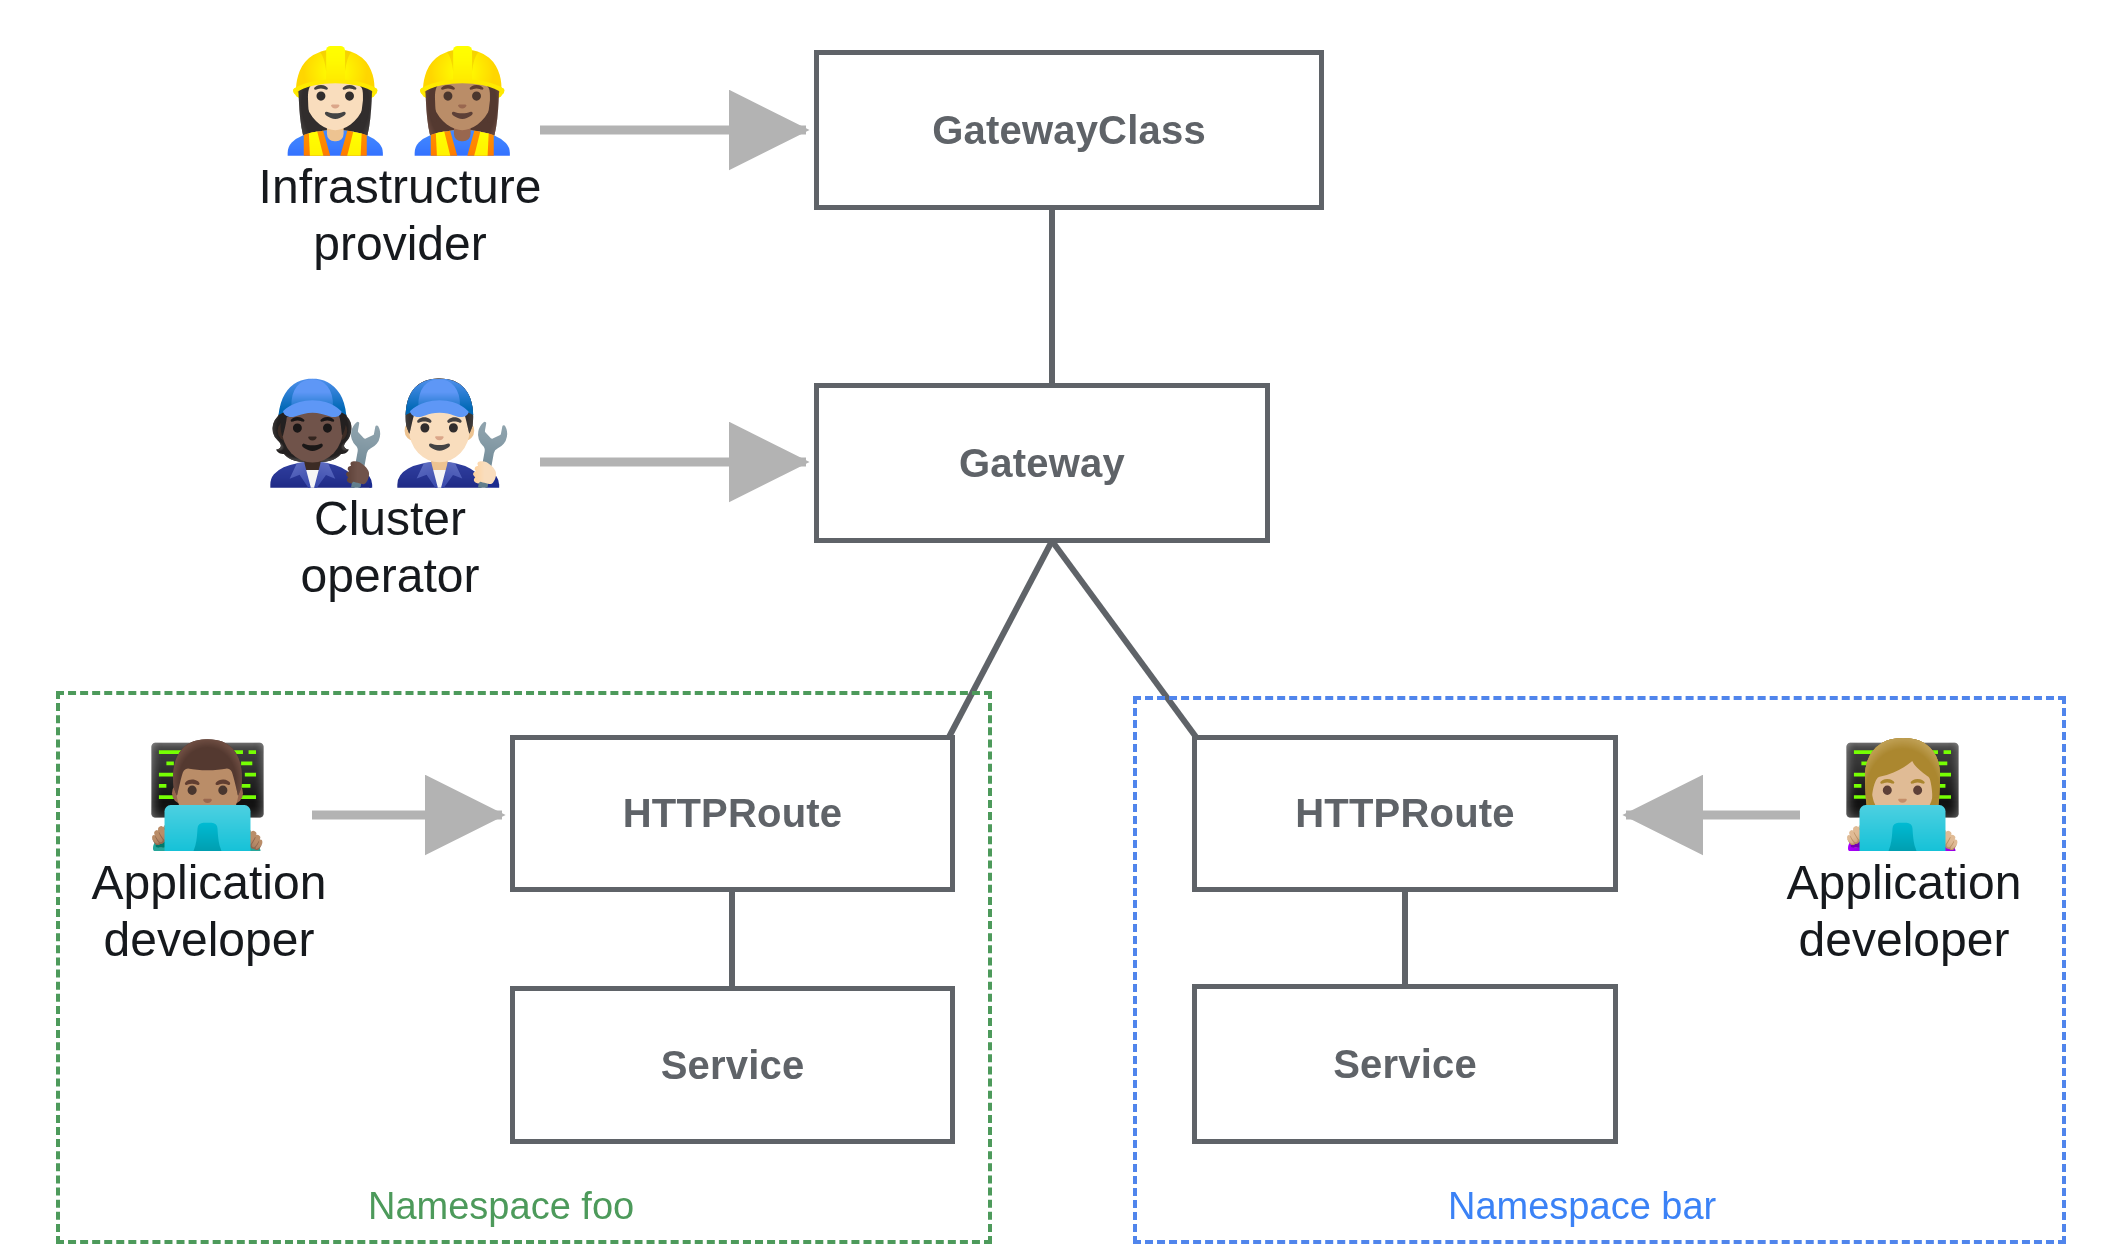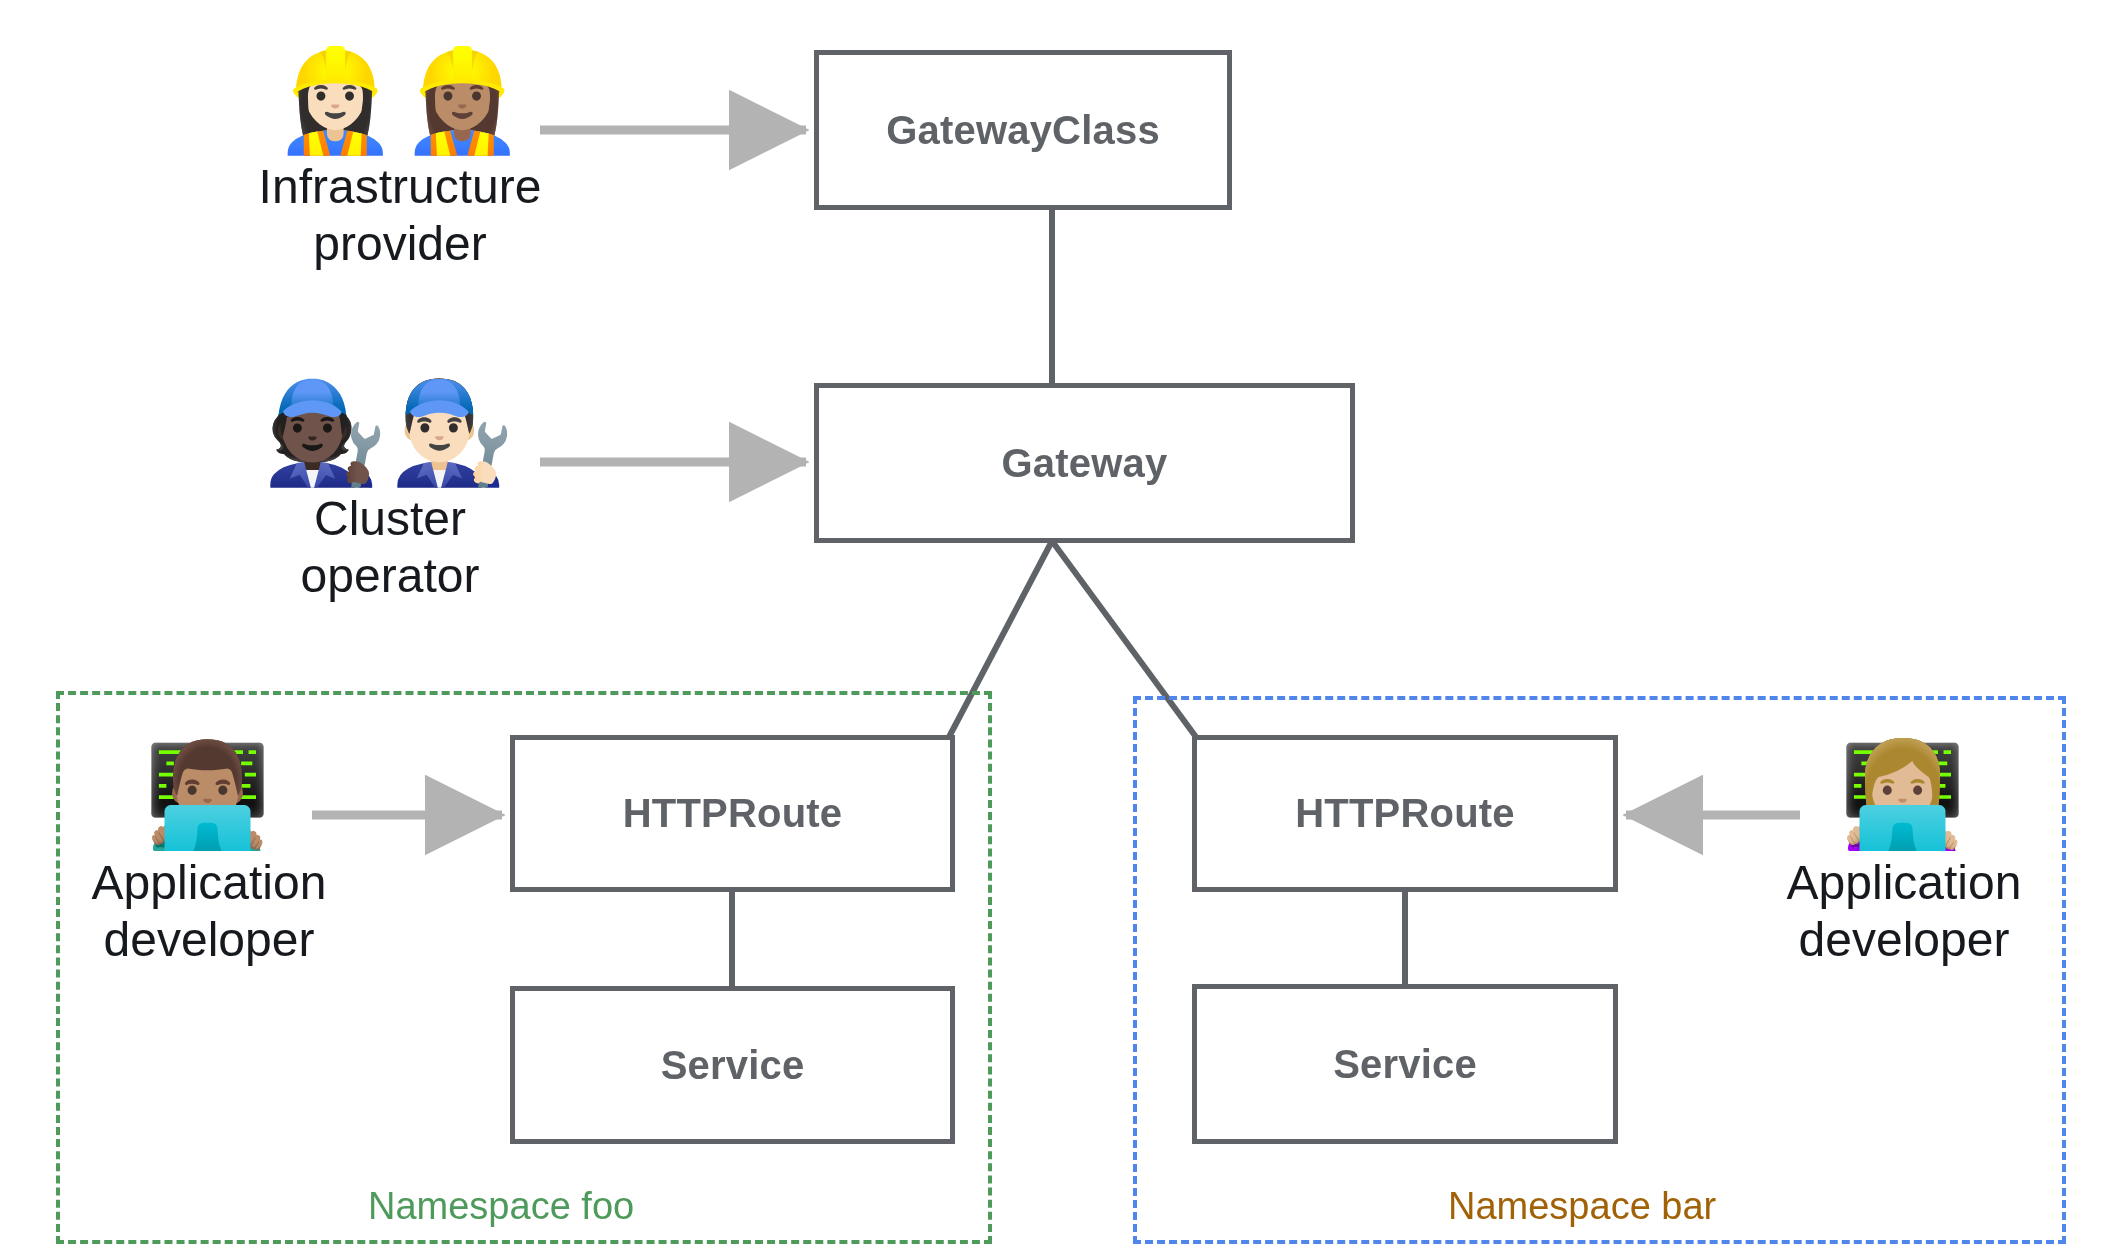--- a/index.html
+++ b/index.html
@@ -72,21 +72,21 @@
   .ns-bar {
     border: 4px dashed #5085ec;
   }
   .ns-label {
     position: absolute;
     font-size: 38px;
     font-weight: normal;
     white-space: nowrap;
   }
   .ns-label-foo { color: #4d9a5b; }
-  .ns-label-bar { color: #a16207; }
+  .ns-label-bar { color: #3b82f6; }
 </style>
 </head>
 <body>
 
 <div id="canvas">
 
   <svg class="svg-layer" viewBox="0 0 2112 1258" xmlns="http://www.w3.org/2000/svg">
     <defs>
       <marker id="arrowhead-right" markerWidth="9" markerHeight="9" refX="8.6" refY="4.5" orient="auto" markerUnits="strokeWidth">
         <path d="M0,0 L9,4.5 L0,9 z" fill="#b3b3b3"></path>
@@ -110,25 +110,25 @@
     <line x1="312" y1="815" x2="502" y2="815" stroke="#b3b3b3" stroke-width="9" marker-end="url(#arrowhead-right)"></line>
     <line x1="1800" y1="815" x2="1626" y2="815" stroke="#b3b3b3" stroke-width="9" marker-end="url(#arrowhead-left)"></line>
   </svg>
 
   <div class="ns-box ns-foo" style="left:56px; top:691px; width:936px; height:553px;"></div>
   <div class="ns-label ns-label-foo" style="left:368px; top:1185px;">Namespace foo</div>
 
   <div class="ns-box ns-bar" style="left:1133px; top:696px; width:933px; height:548px;"></div>
   <div class="ns-label ns-label-bar" style="left:1448px; top:1185px;">Namespace bar</div>
 
-  <div class="node-box" style="left:814px; top:50px; width:418px; height:160px;">
+  <div class="node-box" style="left:814px; top:50px; width:510px; height:160px;">
     <span class="node-label">GatewayClass</span>
   </div>
 
-  <div class="node-box" style="left:814px; top:383px; width:541px; height:160px;">
+  <div class="node-box" style="left:814px; top:383px; width:456px; height:160px;">
     <span class="node-label">Gateway</span>
   </div>
 
   <div class="node-box" style="left:510px; top:735px; width:445px; height:157px;">
     <span class="node-label">HTTPRoute</span>
   </div>
 
   <div class="node-box" style="left:510px; top:986px; width:445px; height:158px;">
     <span class="node-label">Service</span>
   </div>

